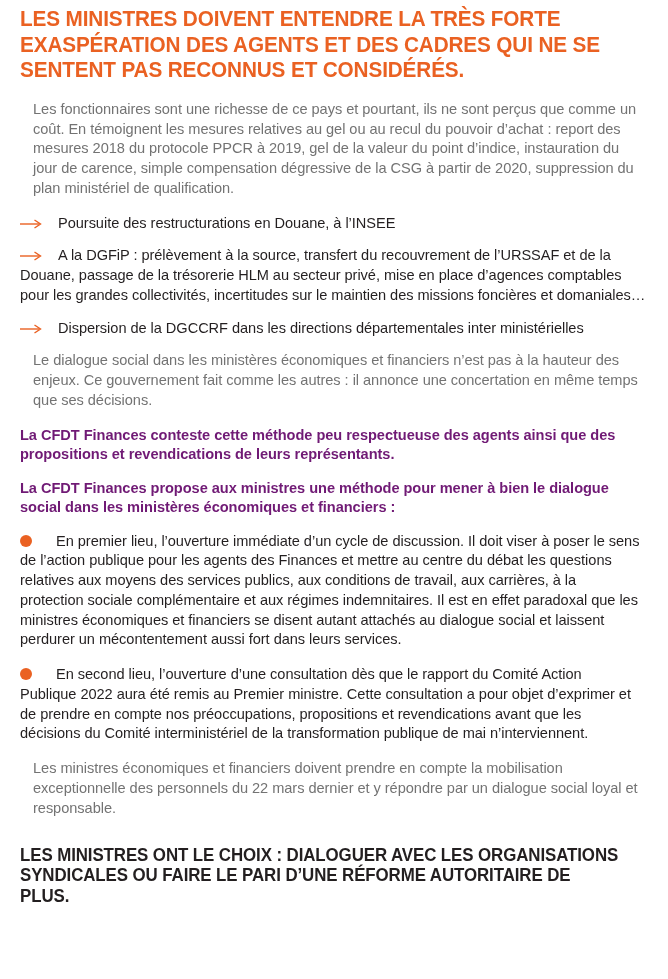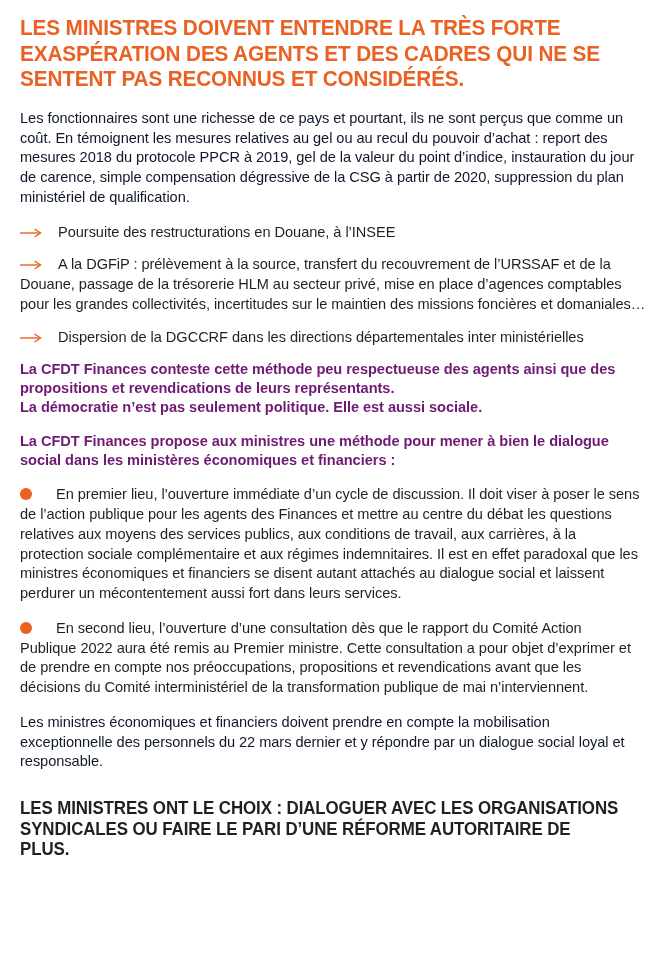--- a/index.html
+++ b/index.html
@@ -12,21 +12,21 @@
     width: 668px;
     height: 979px;
     font-family: "Liberation Sans", sans-serif;
     color: #231f20;
     overflow: hidden;
   }
   .page {
     width: 668px;
     height: 979px;
     box-sizing: border-box;
-    padding: 16px 22px 0 20px;
+    padding: 7px 22px 0 20px;
     position: relative;
   }
 
   
   .head-orange {
     color: #ea6122;
     font-weight: bold;
     font-size: 21.5px;
     line-height: 1.19;
     letter-spacing: -0.15px;
@@ -44,22 +44,22 @@
     margin: 0;
     text-transform: uppercase;
     transform: scaleX(0.96);
     transform-origin: left top;
   }
 
   
   p.body {
     font-size: 14.6px;
     line-height: 1.355;
-    margin: 0 0 15px 0;
-    color: #0f172a;
+    margin: 0 0 15px 13px;
+    color: #737373;
     letter-spacing: -0.05px;
   }
   p.body:last-child { margin-bottom: 0; }
 
   p.orange-block {
     font-size: 14.6px;
     line-height: 1.30;
     margin: 0 0 15px 0;
     color: #701a75;
     font-weight: bold;
@@ -136,24 +136,24 @@
         </svg></span><span>A la DGFiP : prélèvement à la source, transfert du recouvrement de l’URSSAF et de la Douane, passage de la trésorerie HLM au secteur privé, mise en place d’agences comptables pour les grandes collectivités, incertitudes sur le maintien des missions foncières et domaniales…</span>
   </div>
 
   <div class="arrow-item">
     <span class="arrow-glyph"><svg width="22" height="10" viewBox="0 0 22 10" aria-hidden="true">
           <line x1="0" y1="5" x2="19" y2="5" stroke="#ea6122" stroke-width="1.4"></line>
           <polyline points="14.5,1 20.5,5 14.5,9" fill="none" stroke="#ea6122" stroke-width="1.4"></polyline>
         </svg></span><span>Dispersion de la DGCCRF dans les directions départementales inter ministérielles</span>
   </div>
 
+  <p class="body">Le dialogue social dans les ministères économiques et financiers n’est pas à la hauteur des enjeux. Ce gouvernement fait comme les autres : il annonce une concertation en même temps que ses décisions.</p>
 
   <p class="orange-block">
     <span>La CFDT Finances conteste cette méthode peu respectueuse des agents ainsi que des propositions et revendications de leurs représentants.</span><br>
-    <span>La démocratie n’est pas seulement politique. Elle est aussi sociale.</span>
   </p>
 
   <p class="orange-block gap-before-headorange">La CFDT Finances propose aux ministres une méthode pour mener à bien le dialogue social dans les ministères économiques et financiers :</p>
 
   <div class="dot-item">
     <span class="dot-glyph"><i></i></span><span>En premier lieu, l’ouverture immédiate d’un cycle de discussion. Il doit viser à poser le sens de l’action publique pour les agents des Finances et mettre au centre du débat les questions relatives aux moyens des services publics, aux conditions de travail, aux carrières, à la protection sociale complémentaire et aux régimes indemnitaires. Il est en effet paradoxal que les ministres économiques et financiers se disent autant attachés au dialogue social et laissent perdurer un mécontentement aussi fort dans leurs services.</span>
   </div>
 
   <div class="dot-item">
     <span class="dot-glyph"><i></i></span><span>En second lieu, l’ouverture d’une consultation dès que le rapport du Comité Action Publique 2022 aura été remis au Premier ministre. Cette consultation a pour objet d’exprimer et de prendre en compte nos préoccupations, propositions et revendications avant que les décisions du Comité interministériel de la transformation publique de mai n’interviennent.</span>

